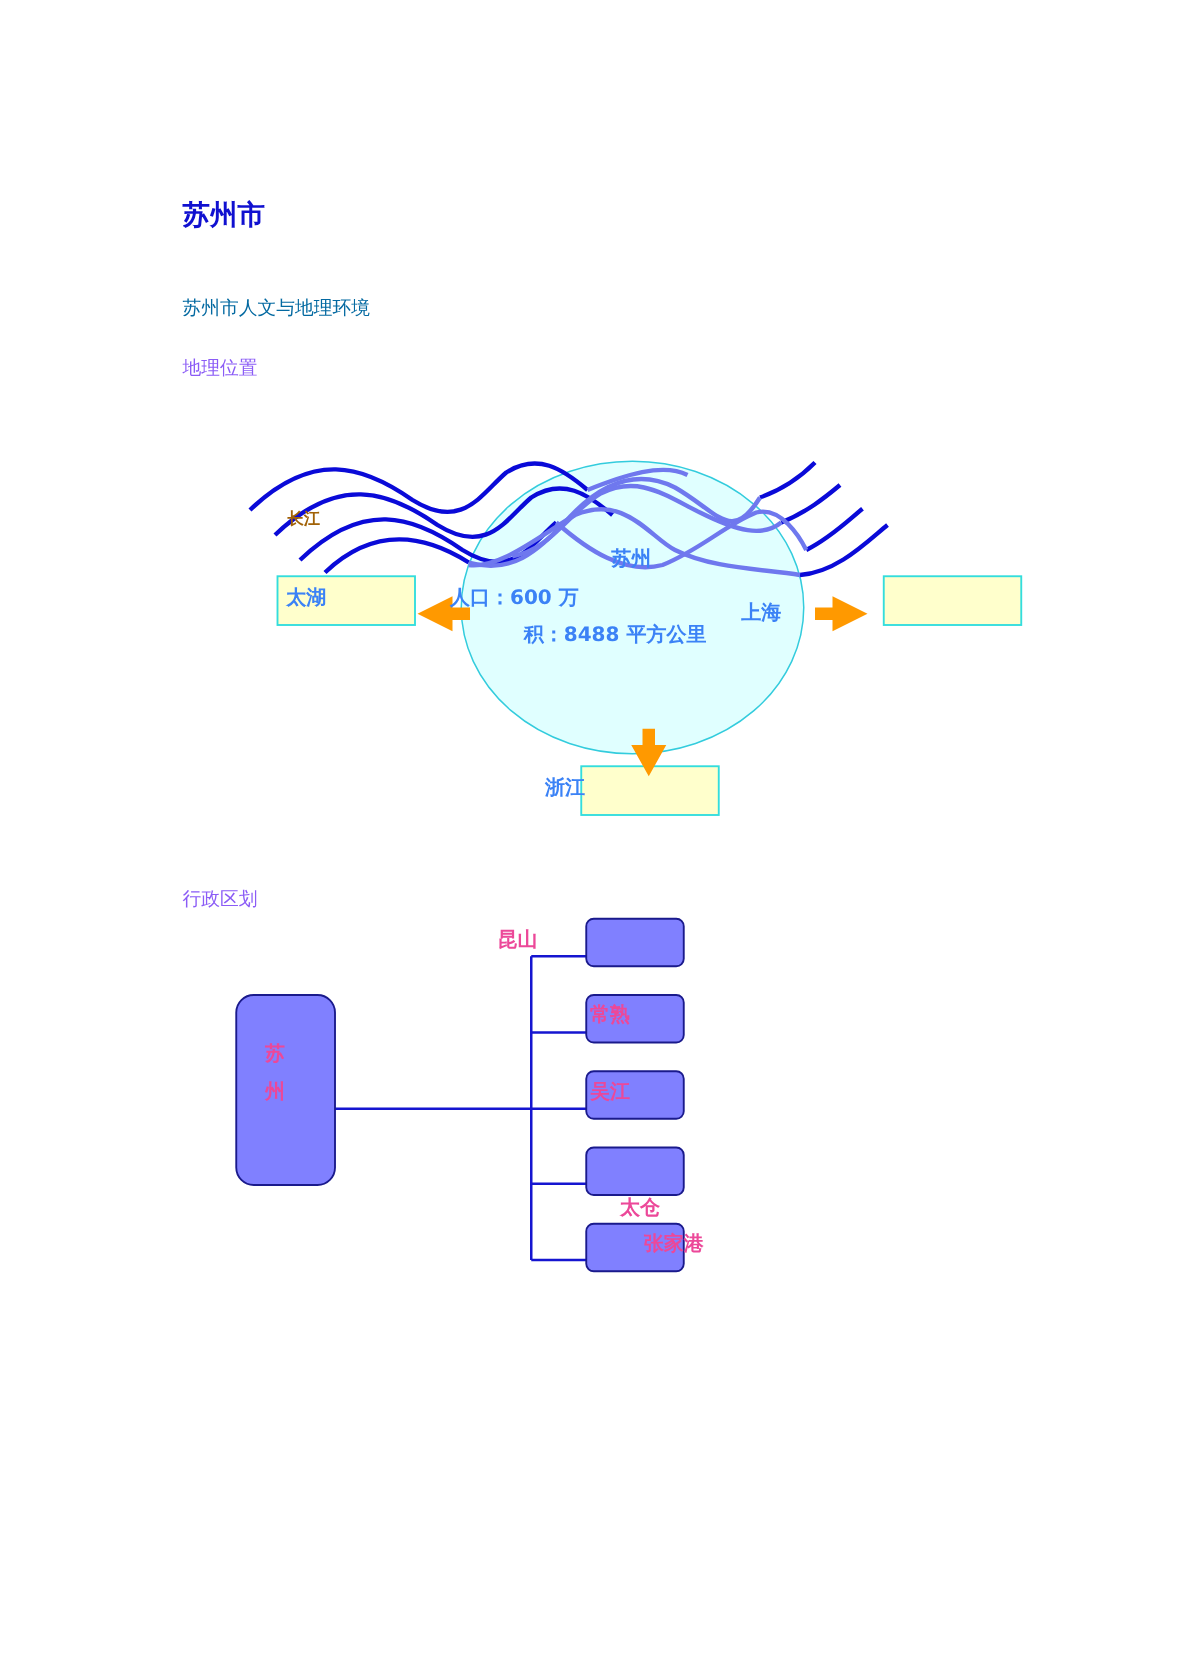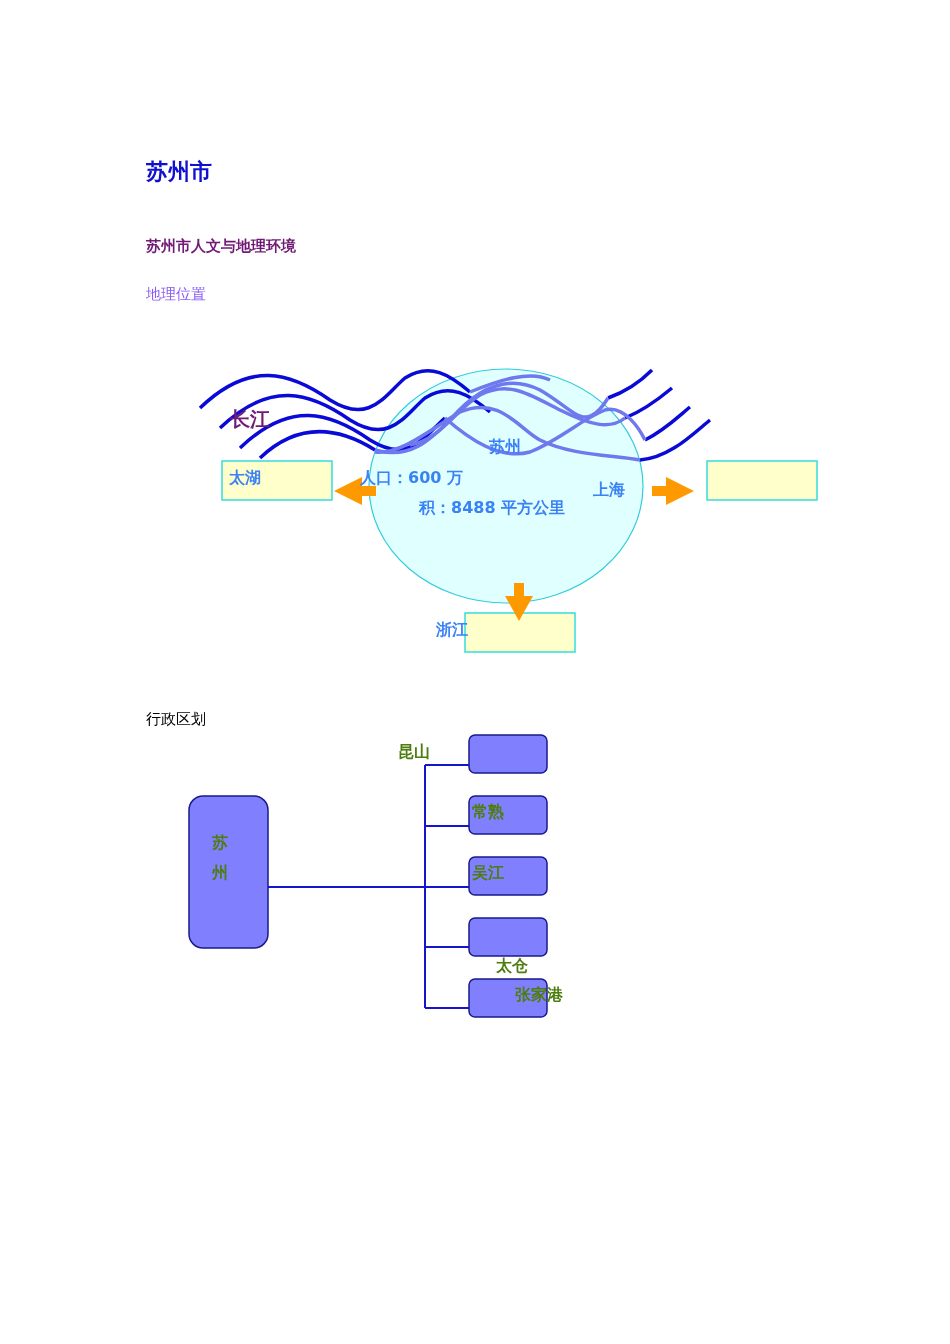--- a/index.html
+++ b/index.html
@@ -1,25 +1,25 @@
 <!DOCTYPE html>
 <html><head>
 <meta charset="utf-8">
 <style>
   html, body { margin:0; padding:0; background:#ffffff; }
   body { width:950px; height:1344px; position:relative; overflow:hidden;
          font-family:"DejaVu Sans", sans-serif; }
   .abs { position:absolute; }
   .h1 { left:146px; top:157px; font-size:22px; font-weight:bold; color:#1010d0; }
-  .h2 { left:146px; top:237px; font-size:15px; font-weight:bold; color:#701a75; }
+  .h2 { left:146px; top:237px; font-size:15px; font-weight:normal; color:#0369a1; }
   .h3 { left:146px; top:285px; font-size:15px; color:#8b5cf6; }
-  .h4 { left:146px; top:710px; font-size:15px; color:#000000; }
+  .h4 { left:146px; top:710px; font-size:15px; color:#8b5cf6; }
   .geo-label { font-weight:bold; font-size:16px; color:#3b82f6; white-space:nowrap; }
-  .red { color:#701a75; font-weight:bold; font-size:20px; }
-  .dark-red { color:#4d7c0f; font-weight:bold; font-size:16px; }
+  .red { color:#a16207; font-weight:bold; font-size:13px; }
+  .dark-red { color:#ec4899; font-weight:bold; font-size:16px; }
   svg { position:absolute; left:0; top:0; }
 </style>
 </head>
 <body>
 
 <div class="abs h1">苏州市</div>
 <div class="abs h2">苏州市人文与地理环境</div>
 <div class="abs h3">地理位置</div>
 
 <svg width="950" height="700">

